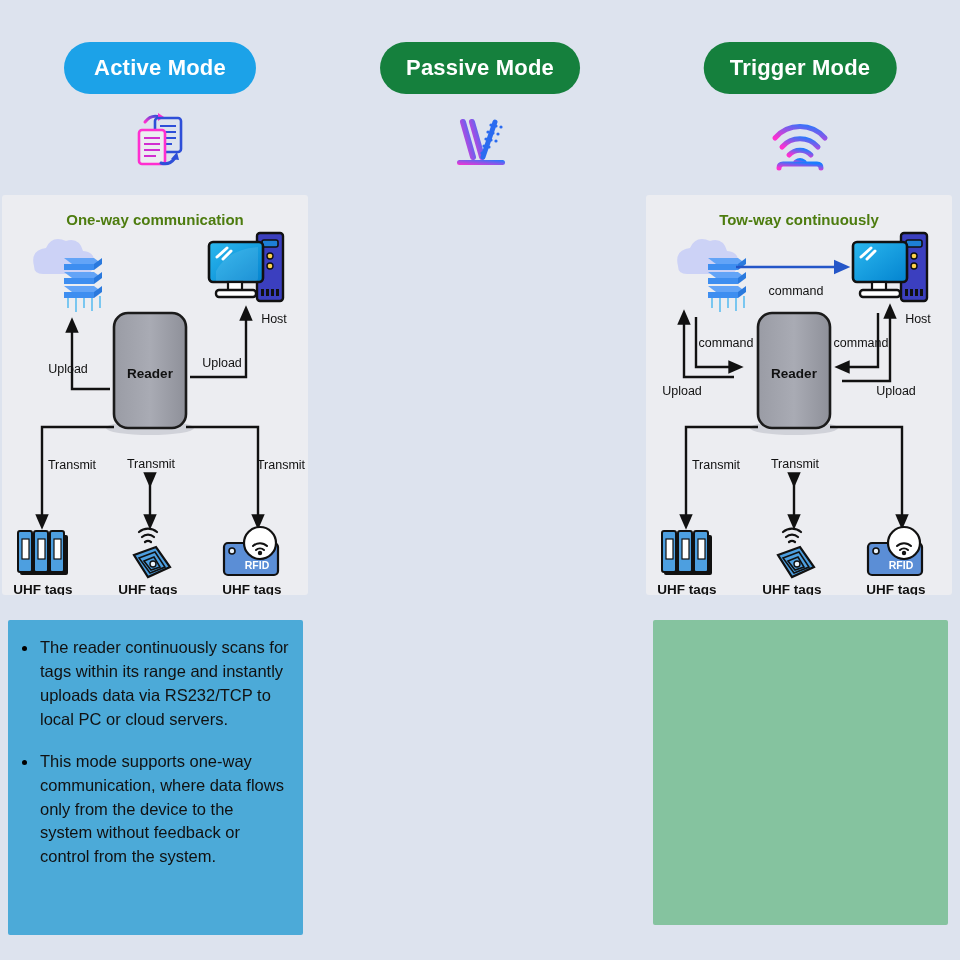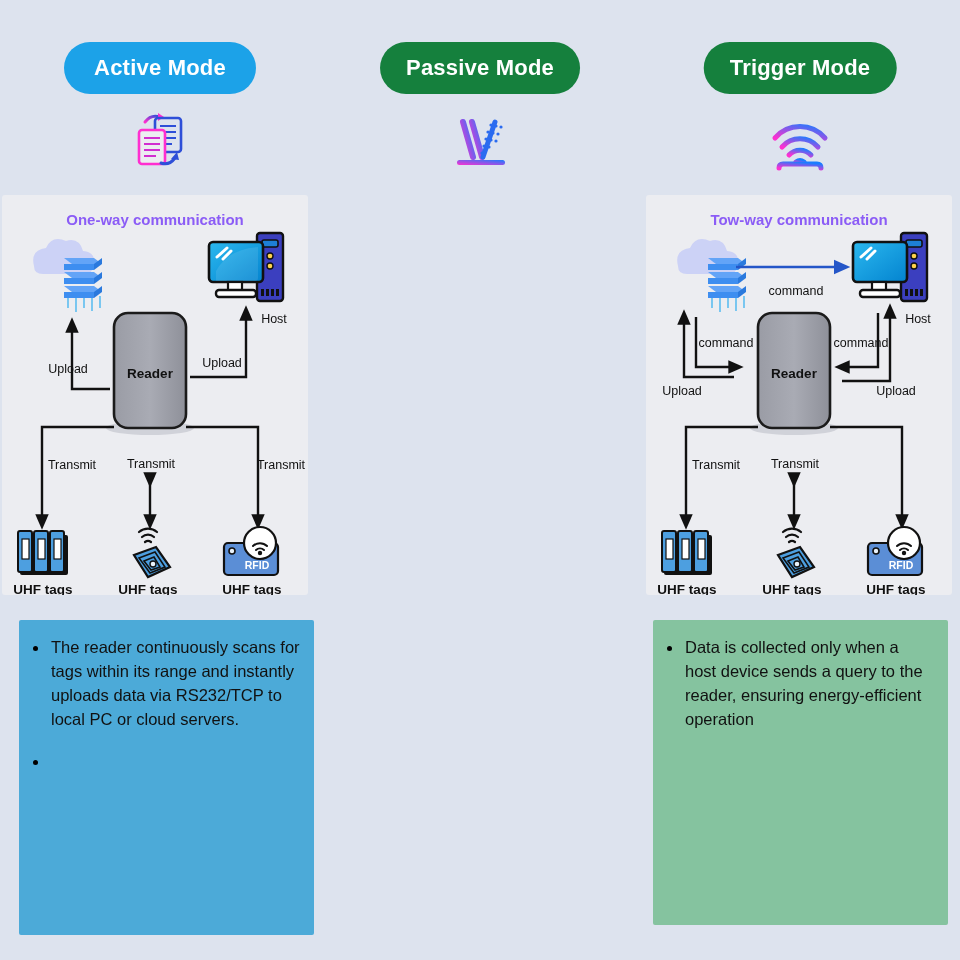--- a/index.html
+++ b/index.html
@@ -36,32 +36,32 @@
 
   
   .panel{
     position:absolute;top:195px;height:400px;
     background:#ecedf1;border-radius:3px;
   }
   .panel.c1{left:2px;width:306px;}
   .panel.c2{left:326px;width:306px;}
   .panel-title{
     position:absolute;top:16px;left:0;width:100%;text-align:center;
-    font-size:15px;font-weight:700;color:#8b5cf6;
+    font-size:15px;font-weight:700;color:#4d7c0f;
   }
   .diag{position:absolute;inset:0;}
   .diag svg{position:absolute;top:0;left:0;}
 
   
   .desc{
     position:absolute;top:620px;
     border-radius:2px;box-sizing:border-box;
     padding:16px 14px 16px 12px;
   }
-  .desc.c1{left:19px;width:295px;height:315px;background:#4caad8;}
+  .desc.c1{left:8px;width:295px;height:315px;background:#4caad8;}
   .desc.c2{left:333px;width:295px;height:305px;background:#85c39f;}
   .desc ul{list-style:none;margin:0;padding:0;}
   .desc li{
     position:relative;padding-left:20px;margin-bottom:18px;
     font-size:16.5px;line-height:1.45;color:#111;
   }
   .desc li:last-child{margin-bottom:0;}
   .desc li .bul{
     position:absolute;left:2px;top:.62em;width:5px;height:5px;
     border-radius:50%;background:#000;
@@ -239,21 +239,21 @@
             <circle cx="36" cy="24" r="2.2" fill="#111"></circle>
           </g>
           <text x="250" y="399" font-size="13.5" font-weight="700" fill="#111" text-anchor="middle" font-family="Liberation Sans, sans-serif">UHF tags</text>
         </svg>
       </div>
     </div>
 
     <div class="desc c1">
       <ul>
         <li><span class="bul"></span><span>The reader continuously scans for tags within its range and instantly uploads data via RS232/TCP to local PC or cloud servers.</span></li>
-        <li><span class="bul"></span></li>
+        <li><span class="bul"></span><span>This mode supports one-way communication, where data flows only from the device to the system without feedback or control from the system.</span></li>
       </ul>
     </div>
   </div>
 
   <div class="col c2">
     <div class="pill c2">Passive Mode</div>
     <div class="hicon">
       <svg viewBox="0 0 70 62" width="70" height="62">
         <line x1="18" y1="12" x2="28" y2="47" stroke="url(#gradPM)" stroke-width="6" stroke-linecap="round"></line>
         <line x1="27" y1="12" x2="37" y2="47" stroke="url(#gradPM)" stroke-width="6" stroke-linecap="round"></line>
@@ -270,21 +270,21 @@
             <circle cx="51" cy="31" r="1.6"></circle>
           <circle cx="39" cy="36" r="1.6"></circle>
             <circle cx="44" cy="37" r="1.6"></circle>
           <circle cx="37" cy="43" r="1.6"></circle>
         </g>
         <rect x="12" y="50" width="48" height="5" rx="2.5" fill="url(#gradPM)"></rect>
       </svg>
     </div>
 
     <div class="panel c2">
-      <div class="panel-title">Tow-way communication</div>
+      <div class="panel-title">Tow-way continuously</div>
       <div class="diag">
         <svg viewBox="0 0 306 400" width="306" height="400">
 
           <g transform="translate(14,45)">
             <path d="M18 26 q-4-16 12-18 q6-13 20-7 q13-4 17 10 q13 1 11 14 q-1 9-11 9 H27 q-9 0-9-8z" fill="#c7ccf7" opacity="0.85"></path>
             <path d="M48 18 l30 0 8 6 -30 0z" fill="#63a4f7"></path>
               <rect x="48" y="24" width="30" height="6" fill="#3e8ef0"></rect>
               <path d="M78 24 l8 -6 0 6 -8 6z" fill="#2a79dd"></path>
             <path d="M48 32 l30 0 8 6 -30 0z" fill="#63a4f7"></path>
               <rect x="48" y="38" width="30" height="6" fill="#3e8ef0"></rect>
@@ -398,21 +398,20 @@
               </g>
             <circle cx="36" cy="24" r="2.2" fill="#111"></circle>
           </g>
           <text x="250" y="399" font-size="13.5" font-weight="700" fill="#111" text-anchor="middle" font-family="Liberation Sans, sans-serif">UHF tags</text>
         </svg>
       </div>
     </div>
 
     <div class="desc c2">
       <ul>
-        <li><span class="bul"></span><span>Data is collected only when a host device sends a query to the reader, ensuring energy-efficient operation</span></li>
       </ul>
     </div>
   </div>
 
   <div class="col c3">
     <div class="pill c3">Trigger Mode</div>
     <div class="hicon">
       <svg viewBox="0 0 70 62" width="70" height="62">
         <g fill="none" stroke="url(#gradWifi)" stroke-linecap="round">
           <path d="M10 28 a33 33 0 0 1 50 0" stroke-width="5"></path>

